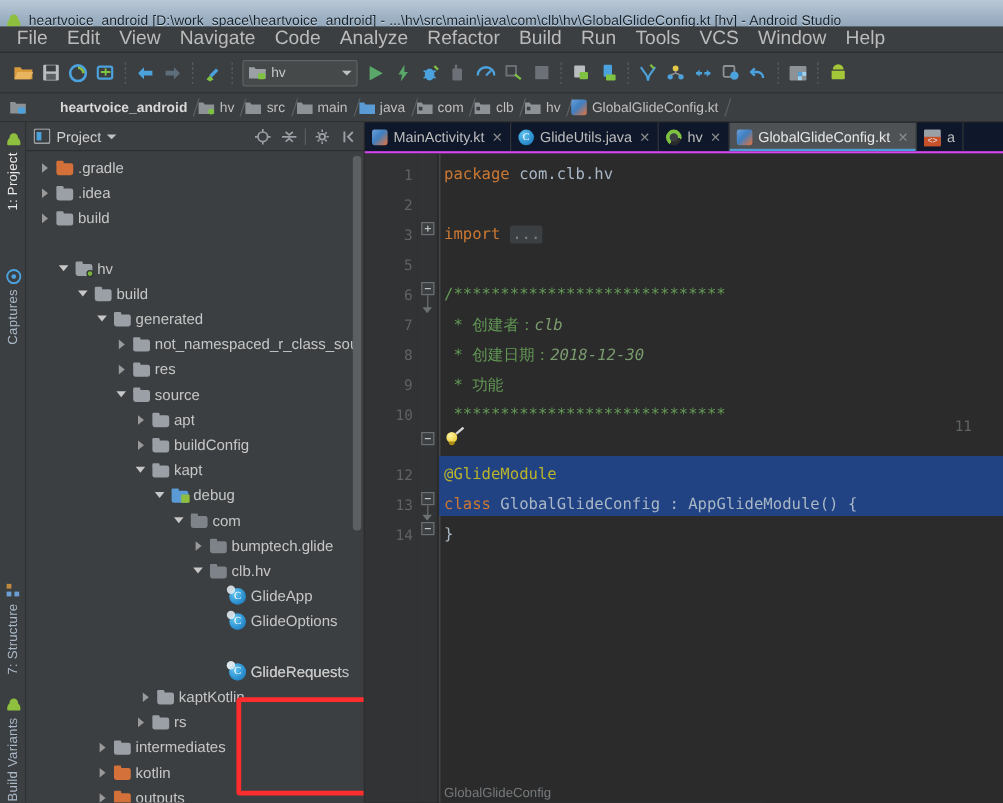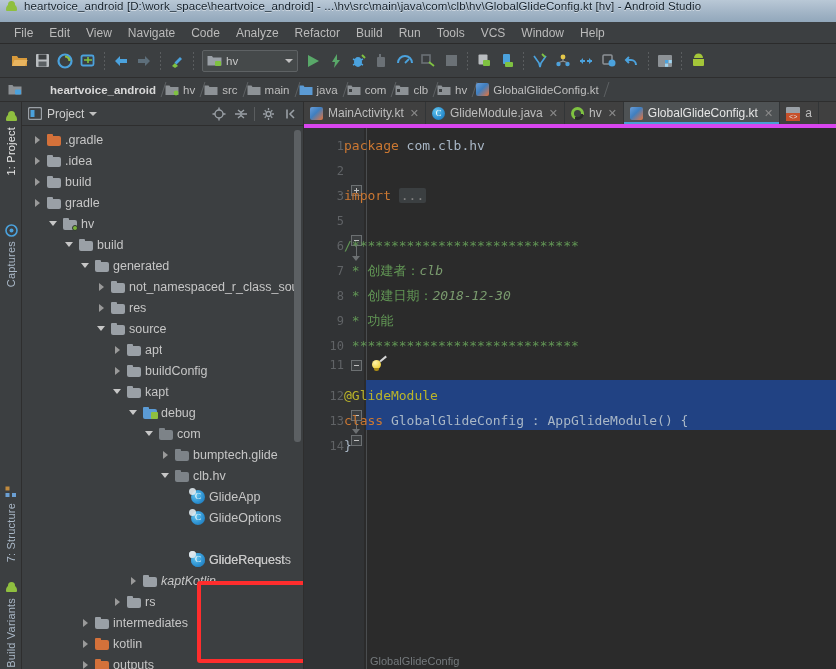--- a/index.html
+++ b/index.html
@@ -8,21 +8,21 @@
     background:#3c3f41;
     font-family:"Liberation Sans", sans-serif;
     -webkit-font-smoothing:antialiased;
   }
   #app{position:relative;width:836px;height:669px;overflow:hidden;}
 
   
   .titlebar{
     position:absolute;left:0;top:0;width:836px;height:36px;
     background:linear-gradient(180deg,#b9c8d6 0%,#9fb2c4 40%,#8ea4b8 70%,#a8bccd 100%);
-    display:flex;align-items:flex-start;gap:6px;padding-left:5px;
+    display:flex;align-items:center;gap:6px;padding-left:5px;
     border-bottom:1px solid #7b8c9c;
   }
   .titlebar .tb-text{
     font-size:11.5px;color:#15212b;white-space:nowrap;
     text-shadow:0 1px 0 rgba(255,255,255,.55);
     letter-spacing:.1px;
   }
   .droid-ico{width:13px;height:13px;position:relative;flex:none;}
   .droid-ico:before{
     content:"";position:absolute;left:1px;top:4px;width:11px;height:7px;
@@ -33,21 +33,21 @@
     background:#8fbf3f;border-radius:4px 4px 0 0;
   }
 
   
   .menubar{
     position:absolute;left:0;top:22px;width:836px;height:22px;
     background:#3c3f41;border-bottom:1px solid #2b2b2b;
     display:flex;align-items:center;padding-left:6px;gap:0px;
   }
   .menu-item{
-    font-size:12px;color:#bbbbbb;padding:2px 8px;cursor:default;white-space:nowrap;
+    font-size:16px;color:#bbbbbb;padding:2px 8px;cursor:default;white-space:nowrap;
   }
 
   
   .toolbar{
     position:absolute;left:0;top:44px;width:836px;height:34px;
     background:#3c3f41;border-bottom:1px solid #2e2e2e;
     display:flex;align-items:center;padding-left:8px;gap:1px;
   }
   .tb-btn{
     width:22px;height:22px;display:flex;align-items:center;justify-content:center;
@@ -143,22 +143,22 @@
     position:absolute;left:175px;top:479px;width:132px;height:82px;
     border:4px solid #ff2d2d;border-radius:3px;pointer-events:none;z-index:6;
   }
   .tree-scroll{
     position:absolute;right:2px;top:28px;width:7px;height:312px;background:#5c6063;border-radius:3px;
   }
 
   
   .editorwrap{position:absolute;left:304px;top:102px;right:0;bottom:0;background:#2b2b2b;}
   .tabbar{
-    height:26px;background:#404040;display:flex;align-items:stretch;overflow:hidden;
-    border-bottom:4px solid #d946ef;
+    height:26px;background:#0f172a;display:flex;align-items:stretch;overflow:hidden;
+    border-bottom:2px solid #d946ef;
   }
   .etab{
     display:flex;align-items:center;gap:5px;padding:0 6px;flex:none;position:relative;
     border-right:1px solid #323537;
   }
   .etab .tname{font-size:12px;color:#bdbdbd;white-space:nowrap;}
   .etab.active{background:#4e5254;}
   .etab.active .tname{color:#e6e6e6;}
   .etab.active:after{content:"";position:absolute;left:0;right:0;bottom:0;height:2px;background:#4b9fd5;}
   .etab .x{font-size:11px;color:#8a8a8a;margin-left:1px;}
@@ -177,21 +177,21 @@
 
   .codearea{position:absolute;left:0;top:26px;right:0;bottom:0;background:#2b2b2b;overflow:hidden;}
   .gutter{position:absolute;left:0;top:0;width:44px;bottom:0;background:#313335;}
   .foldcol{position:absolute;left:44px;top:0;width:16px;bottom:0;background:#313335;}
   .vline{position:absolute;left:62px;top:0;bottom:0;width:1px;background:#4a4d4f;}
   .lines{position:absolute;left:0;top:0;right:0;bottom:0;}
   .ln{position:absolute;left:0;right:0;height:25px;display:flex;align-items:center;}
   .lnum{width:40px;text-align:right;font-size:12px;color:#606366;
     font-family:"DejaVu Sans Mono",monospace;flex:none;}
   .codetext{
-    font-family:"DejaVu Sans Mono",monospace;font-size:13px;
+    margin-left:26px;font-family:"DejaVu Sans Mono",monospace;font-size:13px;
     color:#a9b7c6;white-space:pre;
   }
   .kw{color:#cc7832;}
   .cmt{color:#629755;}
   .cmt-i{color:#7a9b6e;font-style:italic;}
   .anno{color:#bbb529;}
   .typ{color:#a9b7c6;}
   .sel-row{position:absolute;left:62px;right:0;height:25px;background:#214283;}
   .sel-txt{position:relative;z-index:2;}
   .sel-txt .anno{color:#bbb529;}
@@ -551,26 +551,20 @@
           <span class="arrow r"></span>
           <span class="fldr"></span>
           <span class="tlabel">.idea</span>
         </div>
         <div class="trow" style="position: absolute; left: 0px; right: 0px; top: 45px;">
           <span class="tw" style="width: 6px;"></span>
           <span class="arrow r"></span>
           <span class="fldr"></span>
           <span class="tlabel">build</span>
         </div>
-        <div class="trow" style="position: absolute; left: 0px; right: 0px; top: 66px;">
-          <span class="tw" style="width: 6px;"></span>
-          <span class="arrow r"></span>
-          <span class="fldr"></span>
-          <span class="tlabel">gradle</span>
-        </div>
         <div class="trow" style="position: absolute; left: 0px; right: 0px; top: 87px;">
           <span class="tw" style="width: 22px;"></span>
           <span class="arrow d"></span>
           <span class="fldr">
             <span class="dot"></span>
           </span>
           <span class="tlabel">hv</span>
         </div>
         <div class="trow" style="position: absolute; left: 0px; right: 0px; top: 108px;">
           <span class="tw" style="width: 38px;"></span>
@@ -671,21 +665,21 @@
           <span class="tlabel">GlideRequest</span>
         </div>
         <div class="trow" style="position: absolute; left: 0px; right: 0px; top: 423px;">
           <span class="tw" style="width: 150px;"></span>
           <span class="arrow "></span>
           <span class="cls-ico">
             <span class="flare"></span>
           </span>
           <span class="tlabel">GlideRequests</span>
         </div>
-        <div class="trow" style="position: absolute; left: 16px; right: 0px; top: 444px; font-style: italic;">
+        <div class="trow" style="position: absolute; left: 4px; right: 0px; top: 444px;">
           <span class="tw" style="width: 86px;"></span>
           <span class="arrow r"></span>
           <span class="fldr"></span>
           <span class="tlabel">kaptKotlin</span>
         </div>
         <div class="trow" style="position: absolute; left: 0px; right: 0px; top: 465px;">
           <span class="tw" style="width: 86px;"></span>
           <span class="arrow r"></span>
           <span class="fldr"></span>
           <span class="tlabel">rs</span>
@@ -716,21 +710,21 @@
   <div class="editorwrap">
 
     <div class="tabbar">
       <div class="etab">
         <span class="kt-ico"></span>
         <span class="tname">MainActivity.kt</span>
         <span class="x">✕</span>
       </div>
       <div class="etab">
         <span class="j-ico"></span>
-        <span class="tname">GlideModule.java</span>
+        <span class="tname">GlideUtils.java</span>
         <span class="x">✕</span>
       </div>
       <div class="etab">
         <span class="hv-ico"></span>
         <span class="tname">hv</span>
         <span class="x">✕</span>
       </div>
       <div class="etab active">
         <span class="kt-ico"></span>
         <span class="tname">GlobalGlideConfig.kt</span>
@@ -796,21 +790,21 @@
             <span class="codetext"><span class="cmt"> * 创建日期：</span><span class="cmt-i">2018-12-30</span></span>
           </div>
           <div class="ln" style="top: 180px;">
             <span class="lnum">9</span>
             <span class="codetext"><span class="cmt"> * 功能</span></span>
           </div>
           <div class="ln" style="top: 205px;">
             <span class="lnum">10</span>
             <span class="codetext"><span class="cmt"> *****************************</span></span>
           </div>
-          <div class="ln" style="top: 224px;">
+          <div class="ln" style="top: 214px; justify-content: flex-end;">
             <span class="lnum">11</span>
             <span class="codetext"></span>
           </div>
           <div class="ln" style="top: 255px;">
             <span class="lnum">12</span>
             <span class="codetext sel-txt"><span class="anno">@GlideModule</span></span>
           </div>
           <div class="ln" style="top: 280px;">
             <span class="lnum">13</span>
             <span class="codetext sel-txt"><span class="kw">class</span> <span class="typ">GlobalGlideConfig</span> : AppGlideModule() {</span>

